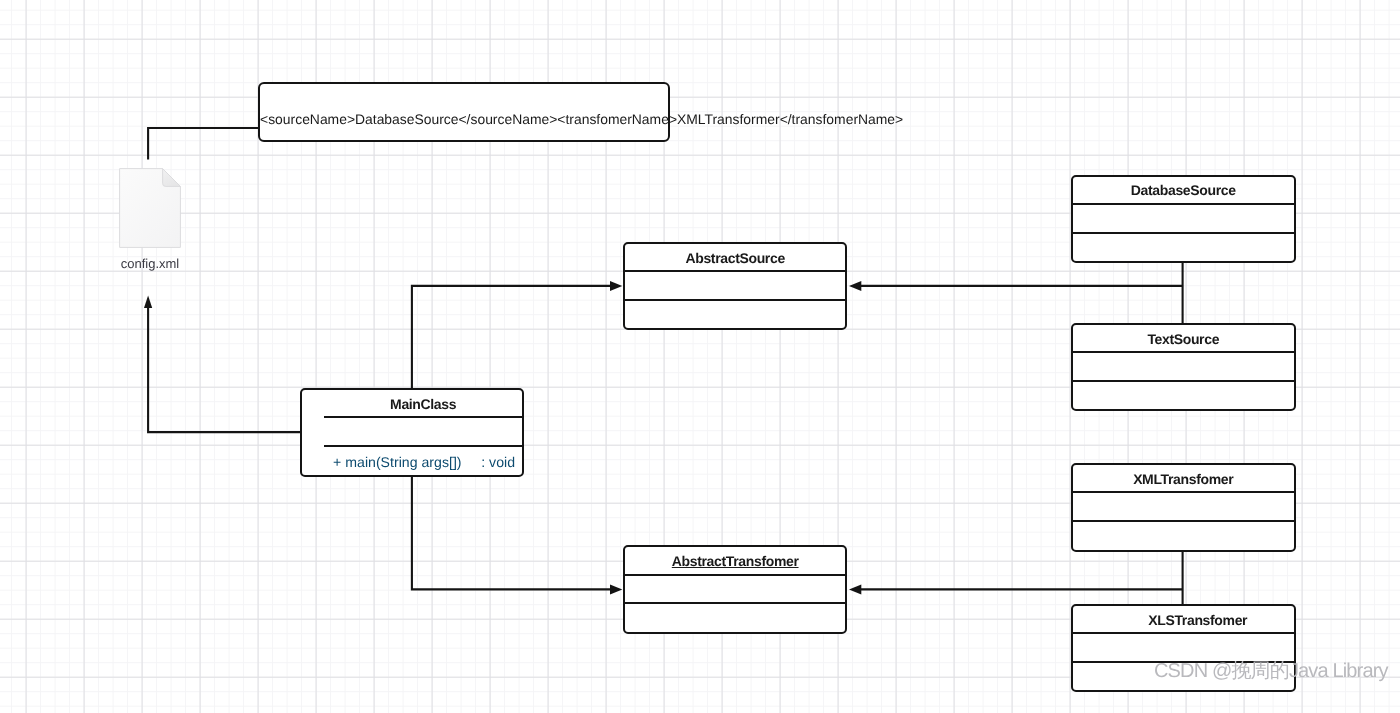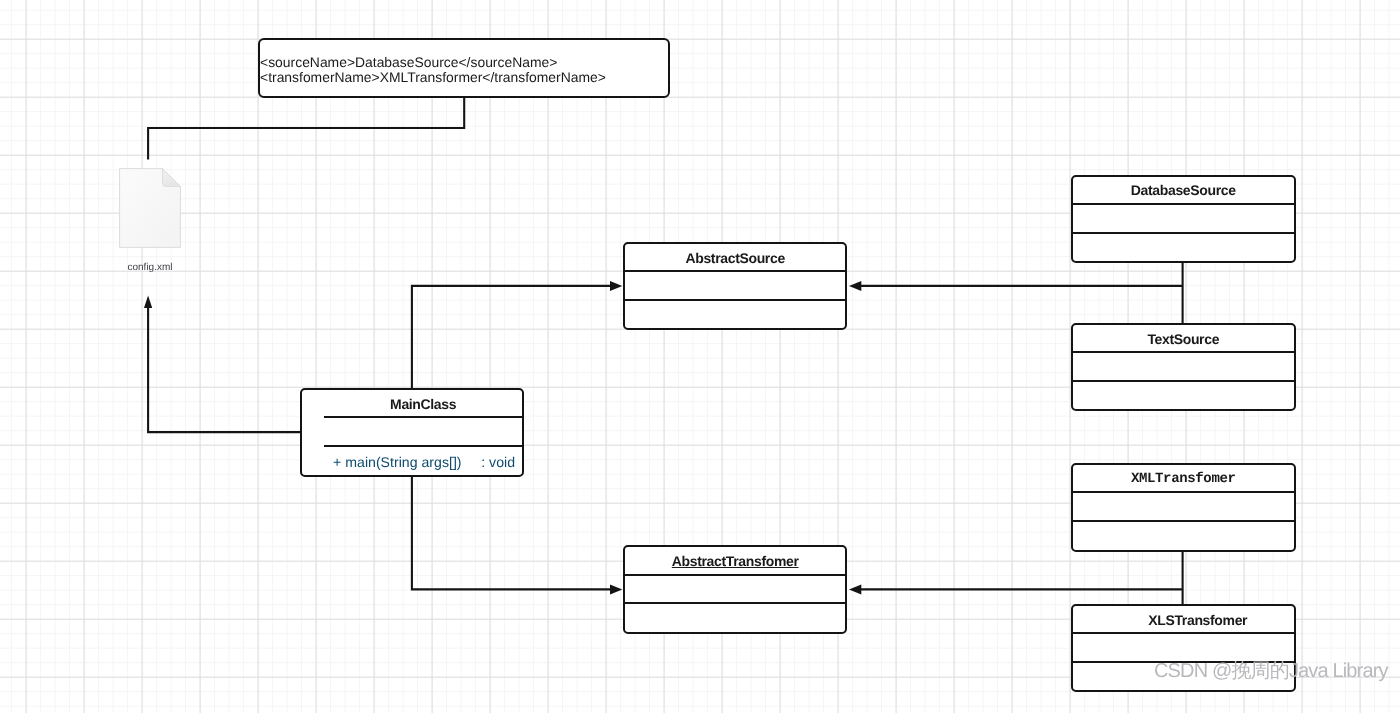--- a/index.html
+++ b/index.html
@@ -20,25 +20,25 @@
   }
   svg#edges{position:absolute;left:0;top:0;width:1400px;height:713px;}
   .uml-box{position:absolute;box-sizing:border-box;border:2.2px solid #141414;
     border-radius:5px;background:#ffffff;overflow:hidden;}
   .uml-title{box-sizing:border-box;font-weight:bold;color:#1a1a1a;
     font-size:14px;letter-spacing:-0.35px;display:flex;align-items:center;justify-content:center;padding-top:1.5px;}
   .uml-attrs,.uml-methods{box-sizing:border-box;border-top:2.1px solid #141414;
     display:flex;align-items:center;color:#2f2f33;font-size:14.1px;}
   .uml-methods{padding-left:9.2px;white-space:pre;color:#0c4a6e;letter-spacing:0.02px;}
   .note-box{position:absolute;box-sizing:border-box;border:2.3px solid #141414;
-    border-radius:6px;background:#ffffff;display:flex;flex-direction:column;
-    align-items:flex-start;justify-content:flex-start;}
+    border-radius:6px;background:#ffffff;display:flex;flex-direction:row;
+    align-items:center;justify-content:flex-start;margin-top:44px;}
   .note-line{color:#1a1a1a;font-size:13.9px;line-height:15px;white-space:nowrap;}
   .file-icon{position:absolute;}
-  .file-label{position:absolute;text-align:center;color:#3b3b44;font-size:10px;white-space:nowrap;margin-top:6px;}
+  .file-label{position:absolute;text-align:center;color:#3b3b44;font-size:13px;white-space:nowrap;}
   .watermark{position:absolute;color:#b9b9bd;white-space:nowrap;font-size:20px;letter-spacing:-0.85px;}
 </style>
 </head>
 <body>
 
 <div id="canvas">
   <div id="grid"></div>
 
   <svg id="edges" viewBox="0 0 1400 713">
     <g fill="none" stroke="#141414" stroke-width="2.1" stroke-linecap="butt" stroke-linejoin="miter">
@@ -84,21 +84,21 @@
         <div class="uml-title" style="height: 26.4px;">DatabaseSource</div>
         <div class="uml-attrs" style="height: 28.7px;"></div>
         <div class="uml-methods" style="height: 31.8px;"></div>
       </div>
       <div class="uml-box" style="left: 1070.9px; top: 322.5px; width: 224.7px; height: 88.9px;">
         <div class="uml-title" style="height: 26.7px;">TextSource</div>
         <div class="uml-attrs" style="height: 28.7px;"></div>
         <div class="uml-methods" style="height: 31.5px;"></div>
       </div>
       <div class="uml-box" style="left: 1070.9px; top: 462.8px; width: 224.7px; height: 88.9px;">
-        <div class="uml-title" style="height: 26.6px; font-family: Liberation Mono, monospace;">XMLTransfomer</div>
+        <div class="uml-title" style="height: 26.6px;">XMLTransfomer</div>
         <div class="uml-attrs" style="height: 28.5px;"></div>
         <div class="uml-methods" style="height: 31.8px;"></div>
       </div>
       <div class="uml-box" style="left: 1070.9px; top: 603.6px; width: 224.7px; height: 88.5px;">
         <div class="uml-title" style="height: 26.5px; margin-left: 29px;">XLSTransfomer</div>
         <div class="uml-attrs" style="height: 28.5px;"></div>
         <div class="uml-methods" style="height: 31.5px;"></div>
       </div>
     </div>
 

